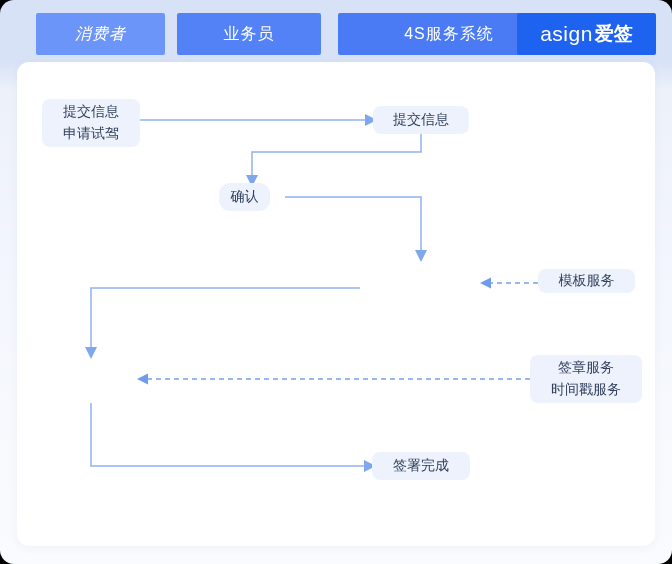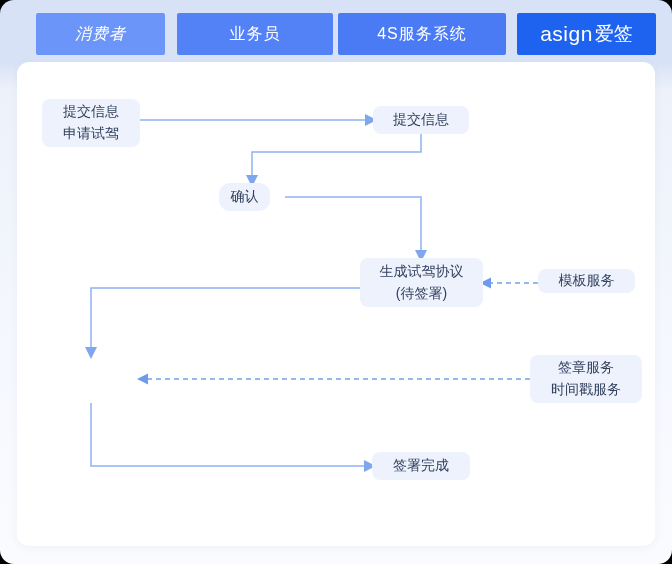--- a/index.html
+++ b/index.html
@@ -29,32 +29,32 @@
     border-radius: 2px;
     display: flex;
     align-items: center;
     justify-content: center;
     color: #fff;
     font-size: 16px;
     font-weight: 500;
     letter-spacing: 1px;
   }
   .lane-consumer { left: 36px;  width: 129px; background: var(--lane-consumer, #6B95F8); font-style: italic; }
-  .lane-salesman { left: 177px; width: 156px; background: var(--lane-salesman, #5282F6); font-family: Liberation Mono, monospace; }
-  .lane-4s       { left: 338px; width: 168px; background: var(--lane-4s, #4A7BF5); }
+  .lane-salesman { left: 177px; width: 144px; background: var(--lane-salesman, #5282F6); font-family: Liberation Mono, monospace; }
+  .lane-4s       { left: 338px; width: 168px; background: var(--lane-4s, #4A7BF5); padding-left: 27px; }
   .lane-brand    { left: 517px; width: 139px; background: var(--lane-brand, #1E62F0); letter-spacing: 0; }
   .brand-latin {
     font-size: 21px;
     font-weight: 400;
     letter-spacing: 0.5px;
     text-transform: lowercase;
   }
   .brand-cn {
     font-size: 19px;
-    font-weight: 400;
+    font-weight: 700;
     margin-left: 2px;
   }
   
   .card {
     position: absolute;
     left: 17px;
     top: 62px;
     width: 638px;
     height: 484px;
     background: var(--card-bg, #FFFFFF);
@@ -140,24 +140,20 @@
   <div class="node node-submit">
     <span>提交信息
 申请试驾</span>
   </div>
   <div class="node node-book">
     <span>提交信息</span>
   </div>
   <div class="node node-confirm">
     <span>确认</span>
   </div>
-  <div class="node node-generate">
-    <span>生成试驾协议
-(待签署)</span>
-  </div>
   <div class="node node-template">
     <span>模板服务</span>
   </div>
   <div class="node node-complete">
     <span>签署完成</span>
   </div>
   <div class="node node-seal">
     <span>签章服务
 时间戳服务</span>
   </div>

